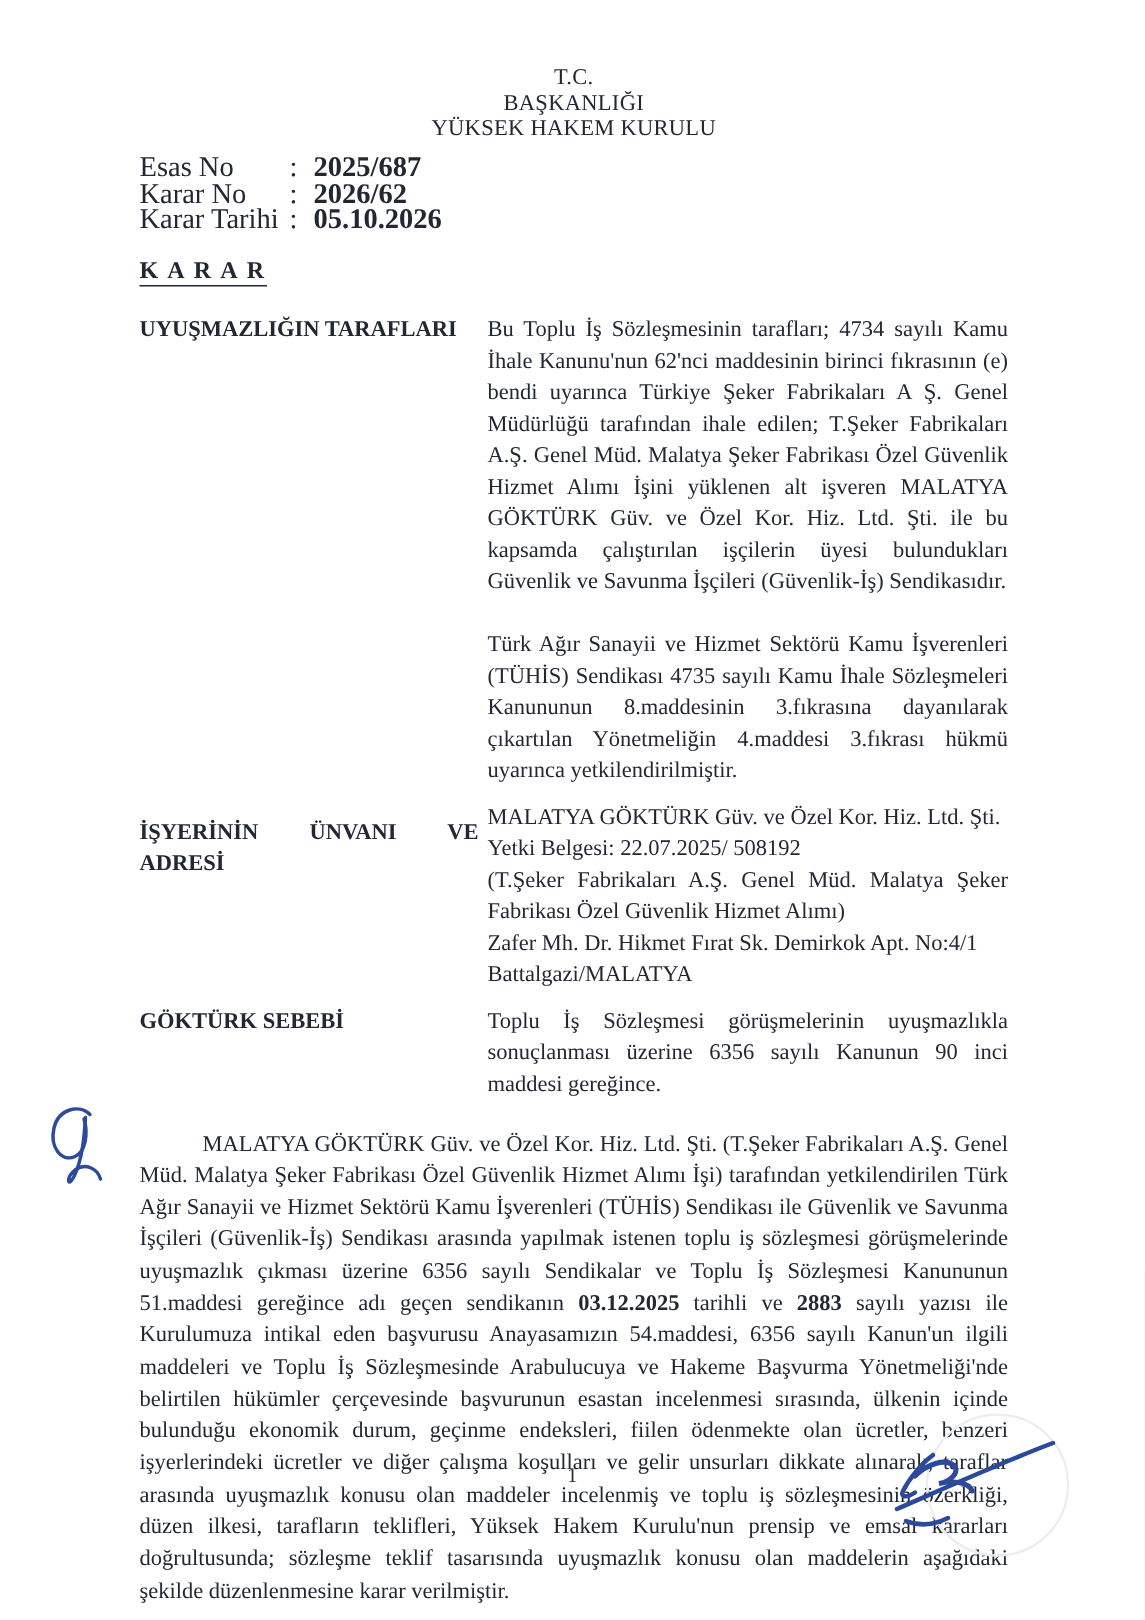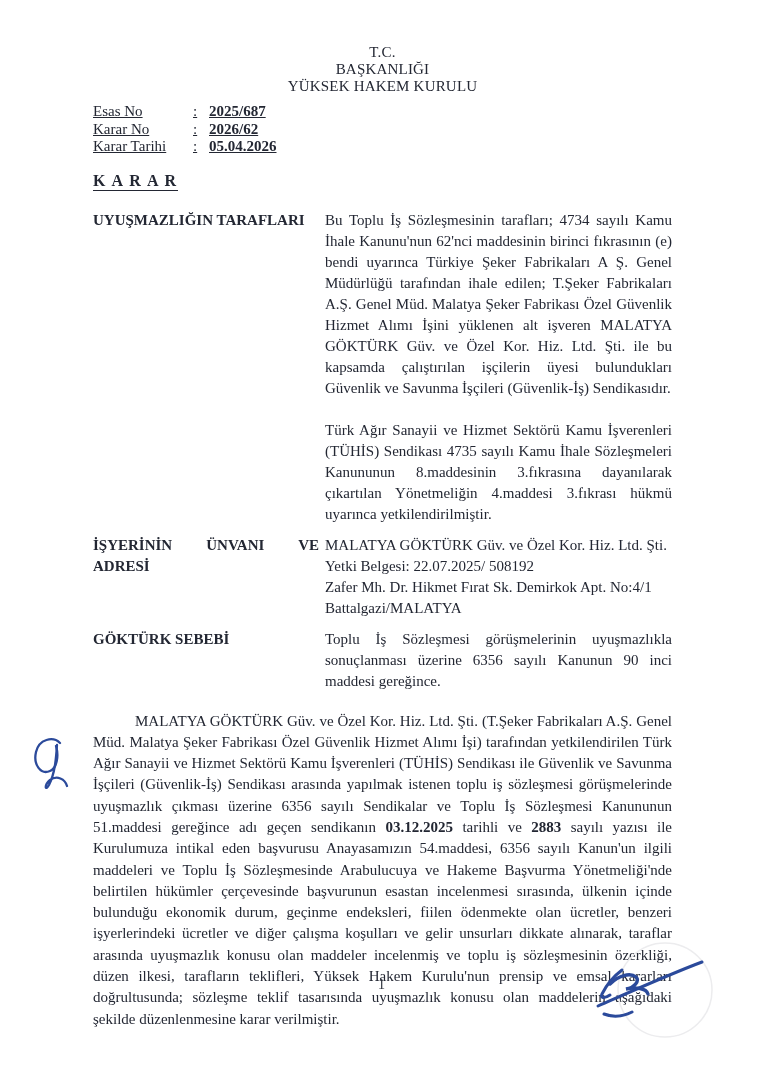--- a/index.html
+++ b/index.html
@@ -22,23 +22,22 @@
     width: 579px;
   }
   .letterhead {
     text-align: center;
     font-size: 15px;
     line-height: 17px;
     letter-spacing: 0.2px;
   }
   .case-info {
     margin-top: 8px;
-    font-size: 15px;
+    font-size: 19px;
     line-height: 17.5px;
-    text-decoration: underline;
   }
   .case-row { display: flex; }
   .case-label { width: 100px; flex: none; }
   .case-sep   { width: 16px; flex: none; }
   .case-value { font-weight: bold; }
 
   .decision-title {
     text-align: left;
     margin-top: 16px;
     margin-bottom: 20px;
@@ -60,20 +59,21 @@
   .section-label {
     width: 232px;
     flex: none;
     font-weight: bold;
     padding-right: 6px;
     box-sizing: border-box;
   }
   .label-line.spread {
     text-align: justify;
     text-align-last: justify;
+    margin-top: 10px;
   }
   .section-content { flex: 1; text-align: justify; }
   .section-content p { margin: 0; }
   .section-content p.gap-before { margin-top: 21px; }
 
   .body-block { margin-top: 19px; }
   .body-par {
     font-size: 15px;
     line-height: 21.3px;
     text-align: justify;
@@ -126,21 +126,21 @@
         <span class="case-value">2025/687</span>
       </div>
       <div class="case-row">
         <span class="case-label">Karar No</span>
         <span class="case-sep">:</span>
         <span class="case-value">2026/62</span>
       </div>
       <div class="case-row">
         <span class="case-label">Karar Tarihi</span>
         <span class="case-sep">:</span>
-        <span class="case-value">05.04.2026</span>
+        <span class="case-value">05.10.2026</span>
       </div>
     </div>
 
     <div class="decision-title">
       <span>K A R A R</span>
     </div>
 
 
     <div class="section">
       <div class="section-label">
@@ -153,20 +153,21 @@
     </div>
 
     <div class="section">
       <div class="section-label">
         <div class="label-line spread">İŞYERİNİN ÜNVANI VE</div>
         <div class="label-line">ADRESİ</div>
       </div>
       <div class="section-content">
         <p>MALATYA GÖKTÜRK Güv. ve Özel Kor. Hiz. Ltd. Şti.</p>
         <p>Yetki Belgesi: 22.07.2025/ 508192</p>
+        <p>(T.Şeker Fabrikaları A.Ş. Genel Müd. Malatya Şeker Fabrikası Özel Güvenlik Hizmet Alımı)</p>
         <p>Zafer Mh. Dr. Hikmet Fırat Sk. Demirkok Apt. No:4/1</p>
         <p>Battalgazi/MALATYA</p>
       </div>
     </div>
 
     <div class="section">
       <div class="section-label">
         <div class="label-line">GÖKTÜRK SEBEBİ</div>
       </div>
       <div class="section-content">

